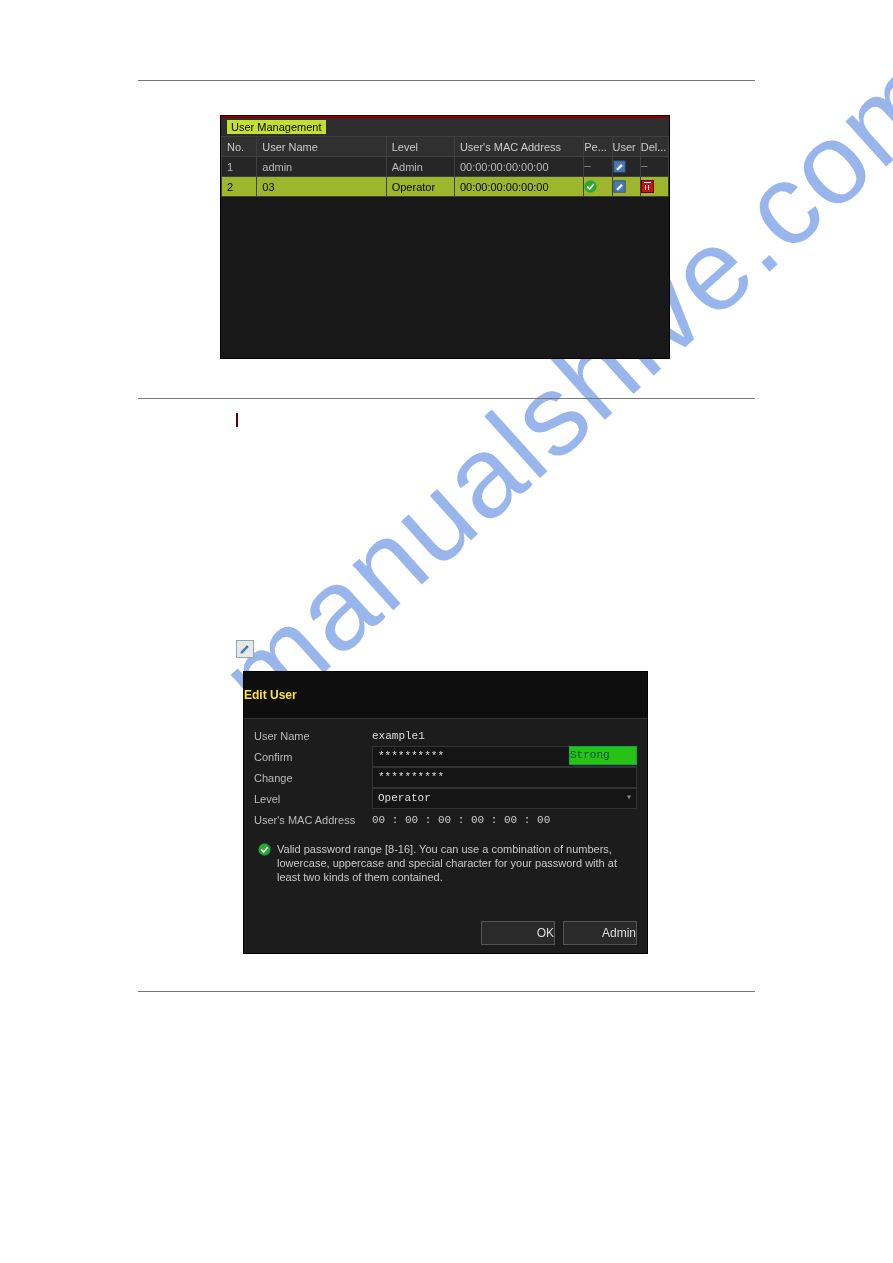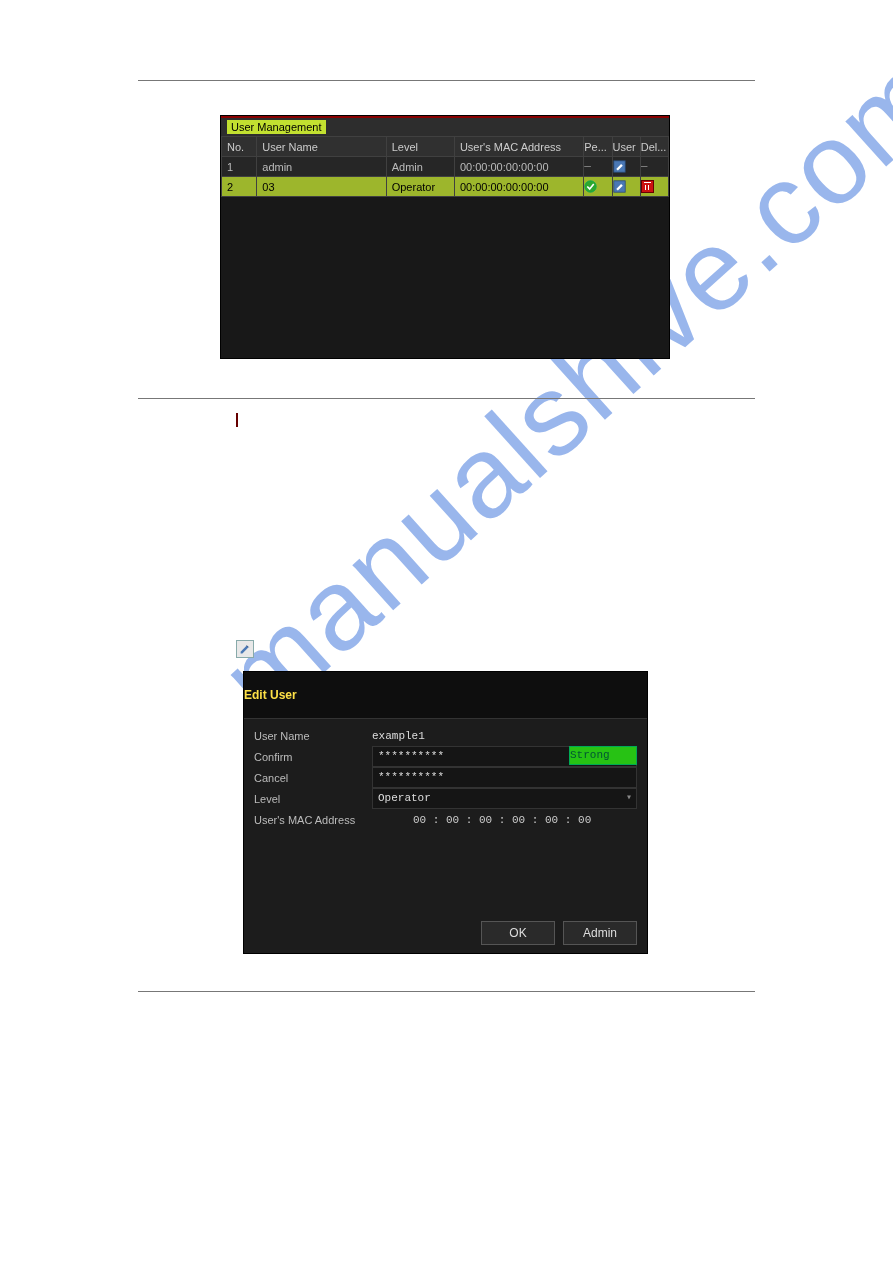--- a/index.html
+++ b/index.html
@@ -52,25 +52,25 @@
   .form{padding:6px 10px 0 10px;}
   .row{display:flex;align-items:center;height:21px;}
   .row .lab{width:118px;color:#bbb;font-size:11px;}
   .row .val{flex:1;color:#ddd;font-size:11px;position:relative;font-family:Liberation Mono, monospace;}
   .field-bg{background:#151515;border:1px solid #333;padding:2px 5px;height:15px;line-height:15px;}
   .chk{width:14px;height:14px;background:#eee;border:1px solid #555;position:relative;}
   .chk:after{content:"✓";position:absolute;left:1px;top:-2px;color:#000;font-size:12px;}
   .strong-badge{position:absolute;right:0;top:0;width:66px;height:17px;background:#27c214;border:1px solid #0a5;line-height:17px;color:#053;font-size:11px;}
   .lvl-dd{background:#151515;border:1px solid #333;padding:2px 5px;height:15px;line-height:15px;position:relative;}
   .lvl-dd:after{content:"▾";position:absolute;right:4px;top:1px;color:#888;font-size:10px;}
-  .mac-row .val{display:flex;gap:4px;color:#ccc;margin-left:41px;}
+  .mac-row .val{display:flex;gap:4px;color:#ccc;}
   .hint{display:flex;gap:6px;padding:12px 14px 0 14px;color:#c9c9c9;font-size:11px;line-height:14px;}
   .hint .ico-chk{flex:none;margin-top:1px;}
   .dlg-btns{position:absolute;bottom:8px;right:10px;display:flex;gap:8px;}
-  .btn{width:72px;height:22px;background:#2a2a2a;border:1px solid #555;color:#ddd;text-align:center;line-height:22px;font-size:12px;margin-top:41px;}
+  .btn{width:72px;height:22px;background:#2a2a2a;border:1px solid #555;color:#ddd;text-align:right;line-height:22px;font-size:12px;margin-top:41px;}
 </style>
 </head>
 <body>
 <div class="page">
   <hr class="sep sep1">
 
   <div class="wm">manualshive.com</div>
 
   <div class="fig1">
     <div class="fig1-top"></div>
@@ -165,36 +165,45 @@
         <div class="val">example1</div>
       </div>
       <div class="row">
         <div class="lab">Confirm</div>
         <div class="val">
           <div class="field-bg">**********</div>
           <div class="strong-badge">Strong</div>
         </div>
       </div>
       <div class="row">
-        <div class="lab">Cancel</div>
+        <div class="lab">Change</div>
         <div class="val">
             <div class="field-bg">**********</div>
           </div>
       </div>
       <div class="row">
         <div class="lab">Level</div>
         <div class="val">
             <div class="lvl-dd">Operator</div>
           </div>
       </div>
       <div class="row mac-row">
         <div class="lab">User's MAC Address</div>
         <div class="val">00  : 00  : 00  : 00  : 00  : 00</div>
       </div>
     </div>
+    <div class="hint">
+      <span class="ico ico-chk">
+        <svg viewBox="0 0 16 16">
+            <circle cx="8" cy="8" r="7" fill="#2da82d" stroke="#0a5"></circle>
+            <path d="M4 8 L7 11 L12 5" stroke="#fff" stroke-width="2" fill="none"></path>
+          </svg>
+      </span>
+      <span>Valid password range [8-16]. You can use a combination of numbers, lowercase, uppercase and special character for your password with at least two kinds of them contained.</span>
+    </div>
     <div class="dlg-btns">
       <div class="btn">OK</div>
       <div class="btn">Admin</div>
     </div>
   </div>
 
   <hr class="sep sep3">
 </div>
 
 </body></html>

